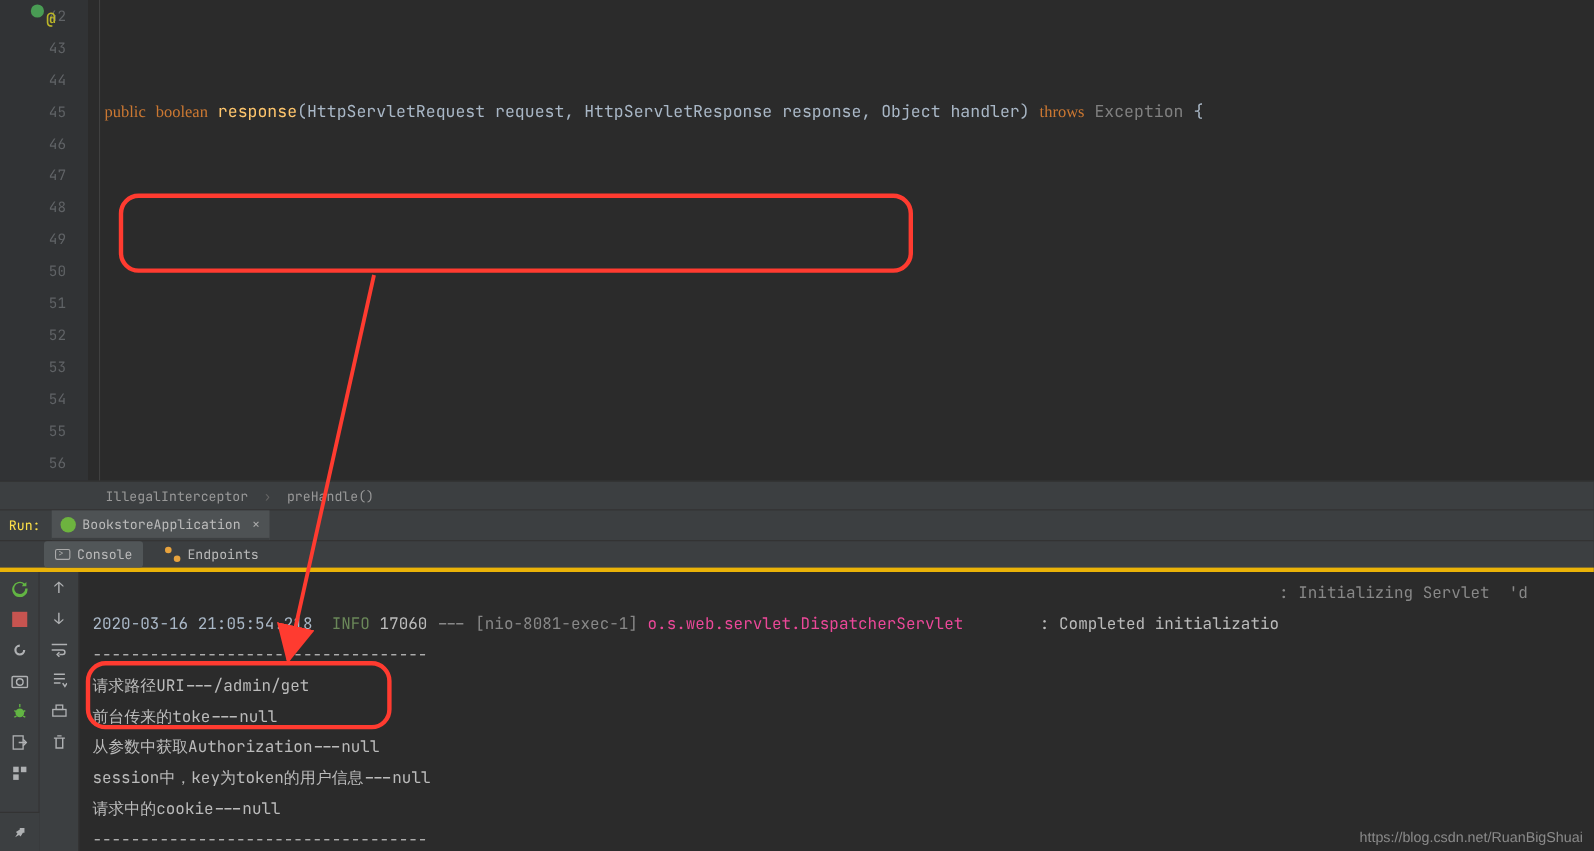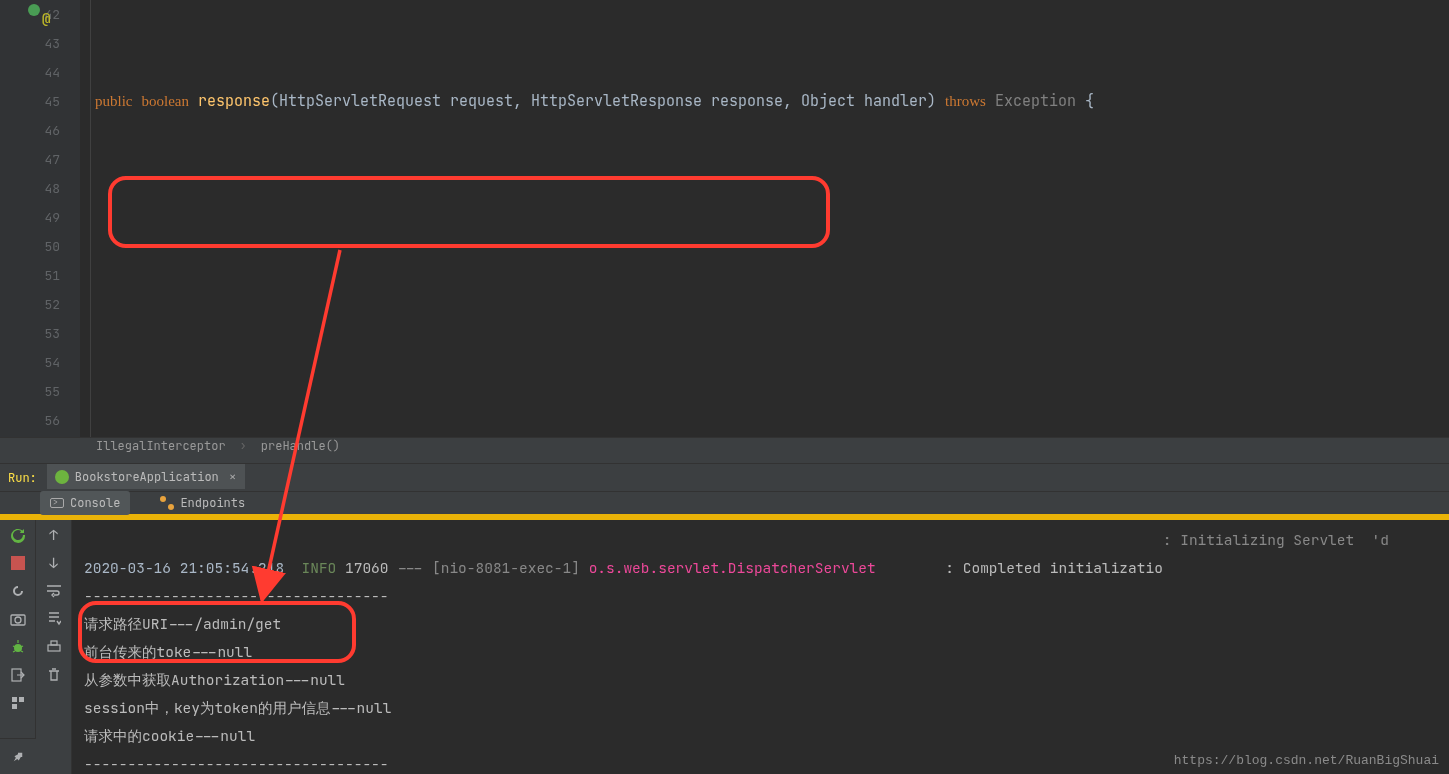--- a/index.html
+++ b/index.html
@@ -81,21 +81,21 @@
     pointer-events: none;
     z-index: 50;
   }
 
   .breadcrumb {
     height: 27px;
     background: #3c3f41;
     border-top: 1px solid #323232;
     border-bottom: 1px solid #323232;
     display: flex;
-    align-items: flex-start;
+    align-items: center;
     padding-left: 96px;
     color: #999;
     font-size: 12px;
     gap: 14px;
   }
   .bc-sep { color: #666; }
 
   .run-header {
     height: 28px;
     background: #3c3f41;
@@ -125,22 +125,22 @@
   }
   .close-x { color: #aaa; margin-left: 4px; font-size: 13px; }
 
   .tool-tabs {
     height: 28px;
     background: #3c3f41;
     display: flex;
     align-items: center;
     padding-left: 40px;
     font-size: 12px;
-    gap: 20px;
-    border-bottom: 6px solid #eab308;
+    gap: 10px;
+    border-bottom: 4px solid #eab308;
   }
   .ttab {
     display: flex;
     align-items: center;
     gap: 6px;
     padding: 4px 10px;
     color: #bbb;
   }
   .ttab.active {
     background: #515658;
@@ -222,21 +222,21 @@
   .log-time { color: #a9b7c6; }
   .log-level { color: #6a8759; }
   .log-src { color: #ec4899; }
   .log-dash { color: #888; }
   .watermark {
     position: absolute;
     right: 10px;
     bottom: 6px;
     color: #8a8a8a;
     font-size: 13px;
-    font-family: Liberation Mono, monospace;
+    font-family: Liberation Sans, sans-serif;
   }
   .pin-bar {
     position:absolute;
     left:0;
     bottom:0;
     width:36px;
     height:36px;
     background:#3c3f41;
     border-top:1px solid #323232;
     display:flex;

